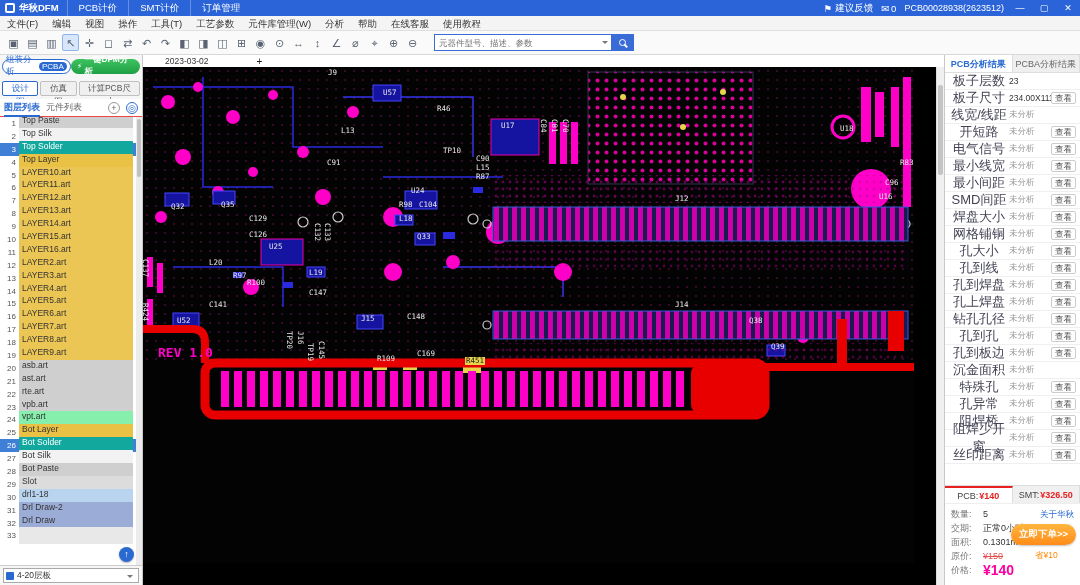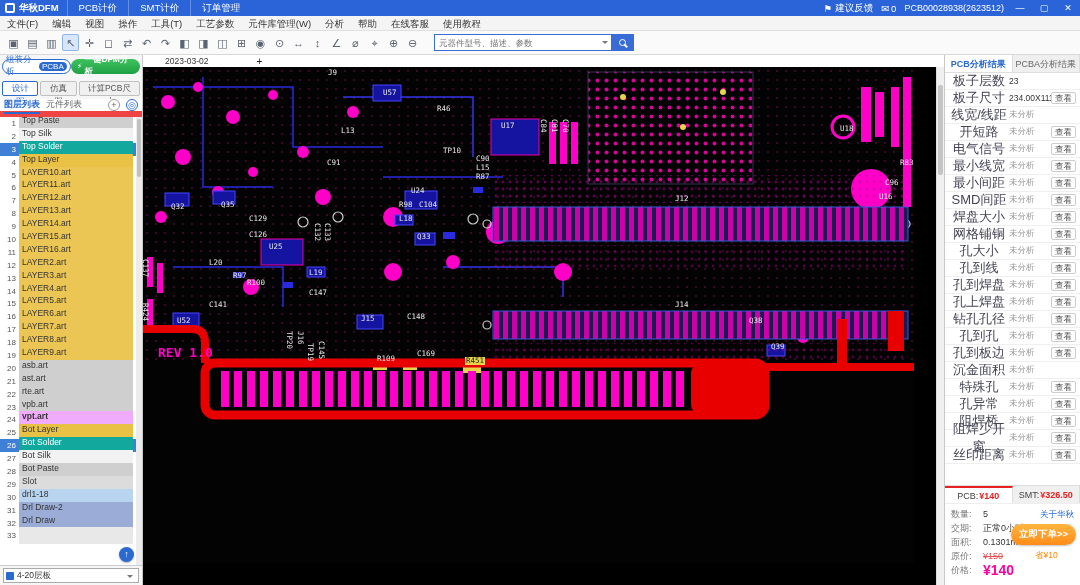--- a/index.html
+++ b/index.html
@@ -48,21 +48,21 @@
   
   .left-panel{width:143px;flex:0 0 auto;background:#f6f6f6;border-right:1px solid #c8c8c8;display:flex;flex-direction:column;}
   .pill-row{height:22px;display:flex;align-items:center;gap:0;padding:0 2px;flex:0 0 auto;}
   .pcba-pill{height:15px;border:1px solid #2a6ad0;border-radius:8px;background:#fff;color:#2a6ad0;display:flex;align-items:center;gap:2px;padding:0 3px;font-size:8.5px;}
   .pcba-badge{background:#2a6ad0;color:#fff;border-radius:6px;padding:0 3px;font-size:8px;}
   .dfm-pill{height:15px;border-radius:8px;background:linear-gradient(#3ec25e,#1fa045);color:#fff;display:flex;align-items:center;gap:2px;padding:0 6px;font-size:8.5px;font-weight:bold;}
   .bolt{font-size:8px;}
   .view-row{height:22px;display:flex;align-items:center;gap:2px;padding:0 2px;flex:0 0 auto;}
   .vbtn{height:15px;line-height:13px;padding:0 5px;border:1px solid #c0c0c0;background:#f0f0f0;color:#555;font-size:8.5px;border-radius:2px;}
   .vbtn.active{border-color:#2a6ad0;color:#2a6ad0;background:#fff;}
-  .ltabs-row{height:18px;display:flex;align-items:center;border-bottom:6px solid #ef4444;background:#fff;padding:0 4px;gap:6px;flex:0 0 auto;}
+  .ltabs-row{height:18px;display:flex;align-items:center;border-bottom:1px solid #ef4444;background:#fff;padding:0 4px;gap:6px;flex:0 0 auto;}
   .ltab{font-size:9px;color:#666;height:18px;line-height:17px;}
   .ltab.active{color:#2a6ad0;font-weight:bold;border-bottom:2px solid #2a6ad0;}
   .licon{margin-left:auto;width:12px;height:12px;border:1px solid #999;border-radius:50%;text-align:center;line-height:10px;font-size:9px;color:#666;}
   .licon.blue{margin-left:0;border-color:#2a6ad0;color:#2a6ad0;}
   .layer-list{flex:1;background:#fff;overflow:hidden;position:relative;}
   .layer-row{height:12.9px;display:flex;align-items:center;padding-left:2px;}
   .layer-row.sel{background:#3f7fd6;}
   .layer-row.sel .layer-num{color:#fff;}
   .layer-num{width:14px;text-align:right;font-size:8px;color:#555;margin-right:3px;flex:0 0 auto;}
   .layer-chip{flex:1;margin-right:9px;height:17px;line-height:11px;font-size:8.5px;padding-left:3px;color:#333;border-radius:1px;background:#ddd;overflow:hidden;white-space:nowrap;}
@@ -365,21 +365,21 @@
             <span class="layer-chip" style="background: rgb(207, 207, 207);">rte.art</span>
           </div>
 
           <div class="layer-row">
             <span class="layer-num">23</span>
             <span class="layer-chip" style="background: rgb(207, 207, 207);">vpb.art</span>
           </div>
 
           <div class="layer-row">
             <span class="layer-num">24</span>
-            <span class="layer-chip" style="background: #f0abfc; font-weight: bold;">vpt.art</span>
+            <span class="layer-chip" style="background: #86efac;">vpt.art</span>
           </div>
 
           <div class="layer-row">
             <span class="layer-num">25</span>
             <span class="layer-chip" style="background: rgb(232, 193, 69);">Bot Layer</span>
           </div>
 
           <div class="layer-row sel">
             <span class="layer-num">26</span>
             <span class="layer-chip" style="background: rgb(19, 168, 158); color: rgb(255, 255, 255);">Bot Solder</span>

